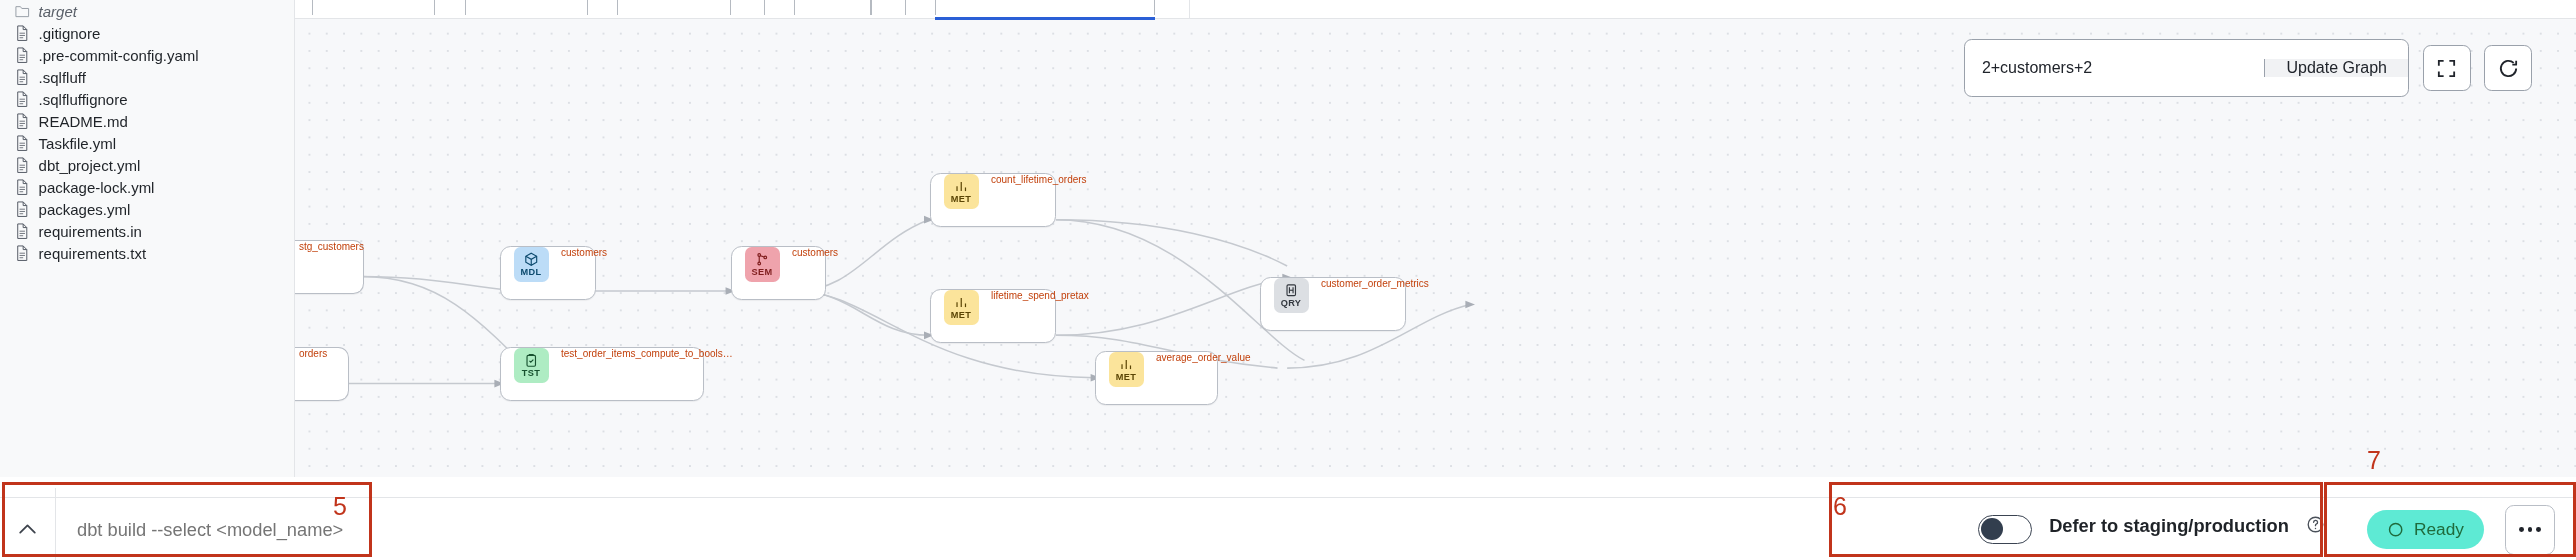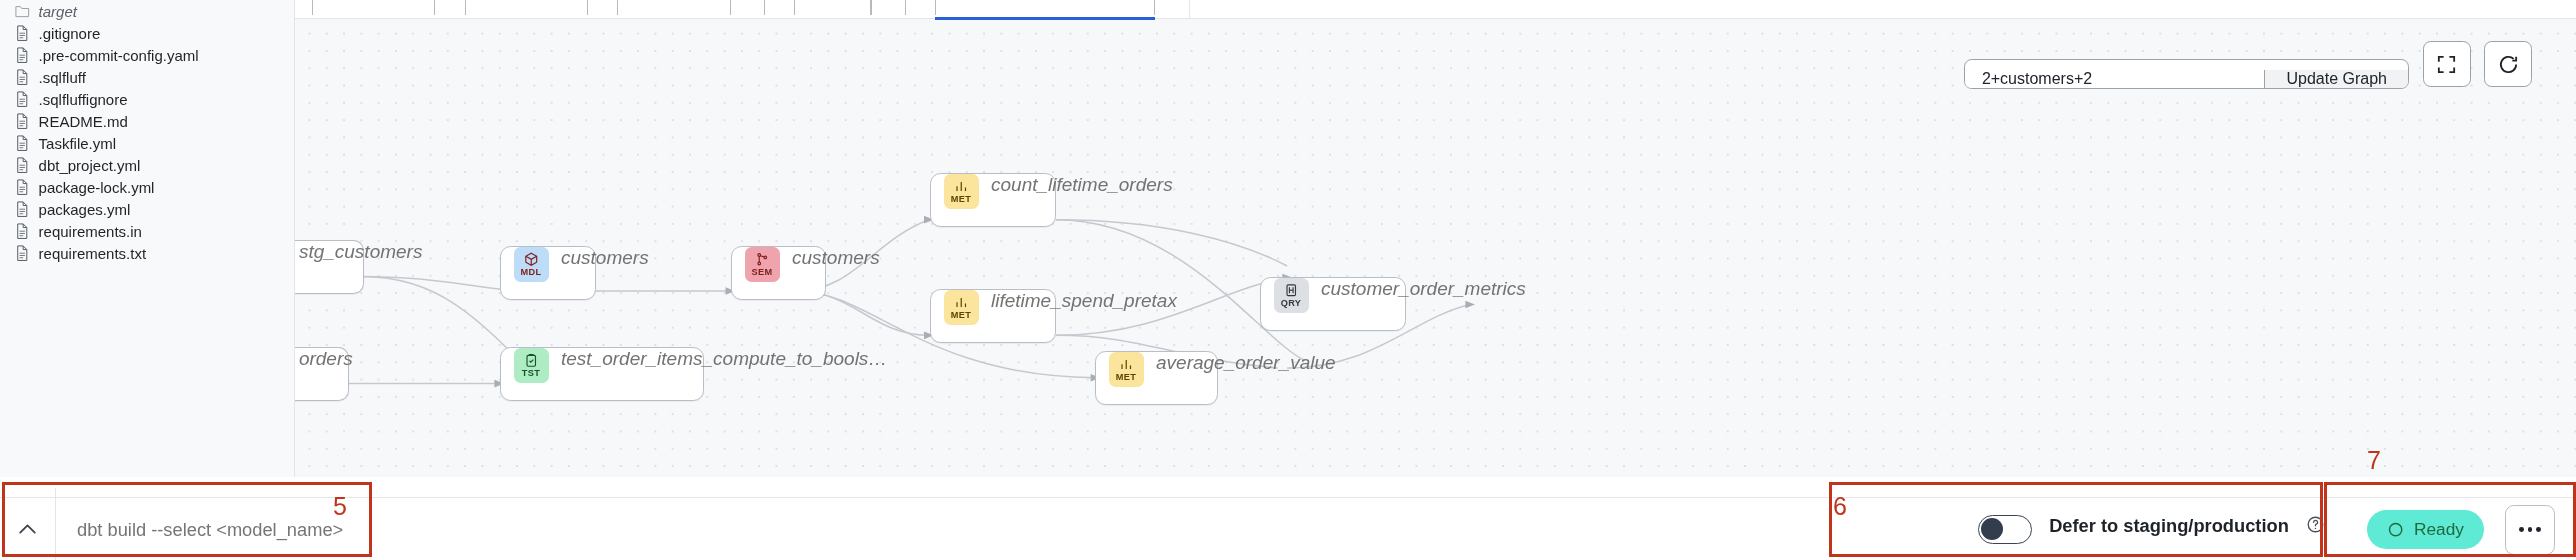--- a/index.html
+++ b/index.html
@@ -69,28 +69,28 @@
   .badge {
     width: 35px; height: 35px; border-radius: 6.7px;
     display:flex; flex-direction:column; align-items:center; justify-content:center;
     gap:1px; flex: 0 0 35px;
   }
   .badge .bico { width:14.5px; height:14.5px; display:block; }
   .badge .btxt {
     font-size: 9.2px; font-weight: 700; letter-spacing: 0.3px; line-height: 1;
     font-family: "Liberation Sans", sans-serif;
   }
-  .node .nlabel { font-size: 19px; color: #737373; white-space: nowrap; font-style: italic; }
+  .node .nlabel { font-size: 10px; color: #c2410c; white-space: nowrap; }
   .node.partial .nlabel { padding-left: 3.9px; }
 
   
   .gtoolbar { position: absolute; top: 39px; right: 44px; display: flex; align-items: center; gap: 13.5px; }
   .search-group {
-    display: flex; align-items: flex-end; height: 30px;
-    border: 1px solid #9aa1ab; border-radius: 7.7px; overflow: hidden; background:#fff;margin-top:20px;
+    display: flex; align-items: center; height: 58px;
+    border: 1px solid #9aa1ab; border-radius: 7.7px; overflow: hidden; background:#fff;
   }
   .search-input {
     width: 299px; border: none; outline: none; background: #fff;
     padding: 0 16.4px; font-size: 16px; color: #20242b;
     font-family: "Liberation Sans", sans-serif;
   }
   .update-btn {
     border: none; border-left: 1px solid #9aa1ab; background: #f1f2f4;
     padding: 0 21px; font-size: 16px; color: #20242b; cursor: pointer;
     font-family: "Liberation Sans", sans-serif; white-space: nowrap;
@@ -296,21 +296,21 @@
 
     <div class="node partial" style="left:0px;  top:240px; width:69px;">
       <span class="nlabel">stg_customers</span>
     </div>
 
     <div class="node partial" style="left:0px;  top:347px; width:54px;">
       <span class="nlabel">orders</span>
     </div>
 
     <div class="node" style="left:205px; top:246px; width:96px;">
-      <span class="badge" style="background:#bcdcf7; color:#7f1d1d;">
+      <span class="badge" style="background:#bcdcf7; color:#0c4a6e;">
         <svg class="bico" viewBox="0 0 24 24" fill="none" stroke="currentColor" stroke-width="1.9">
           <path d="M12 2 21 7v10l-9 5-9-5V7z"></path>
             <path d="M3 7l9 5 9-5"></path>
             <path d="M12 12v10"></path>
         </svg>
         <span class="btxt">MDL</span>
       </span>
       <span class="nlabel">customers</span>
     </div>
 

